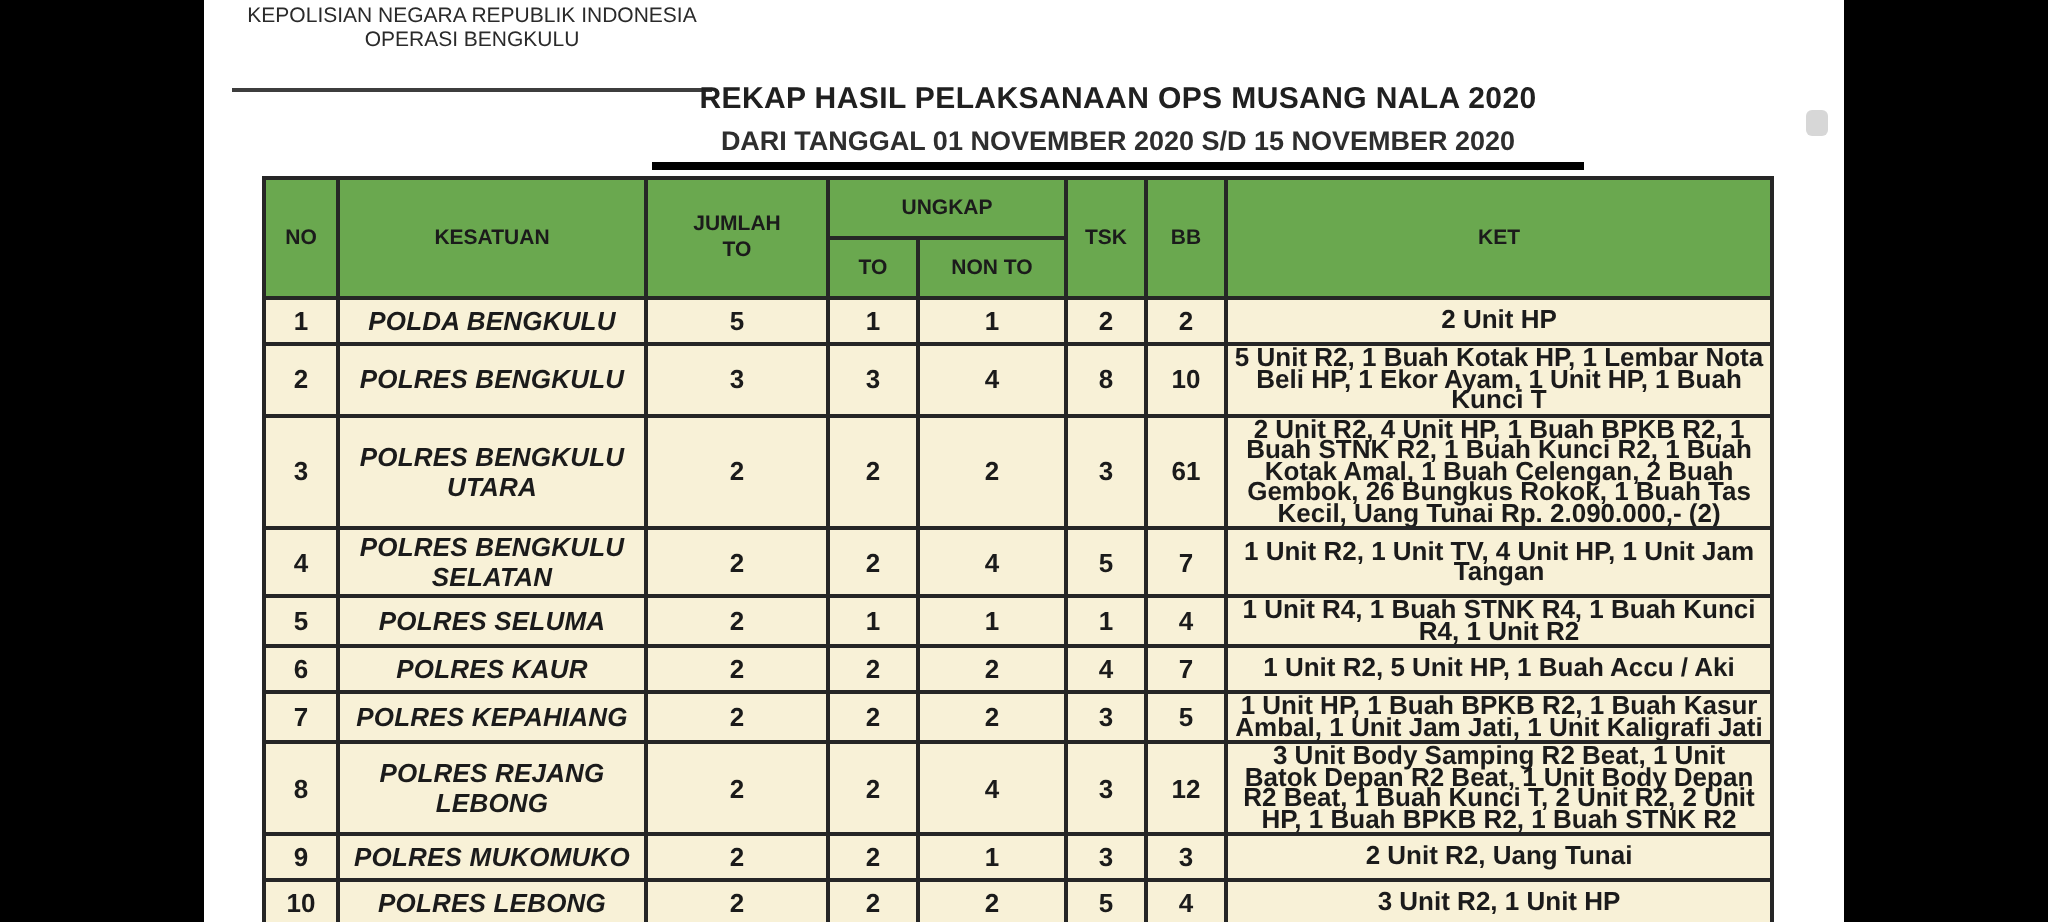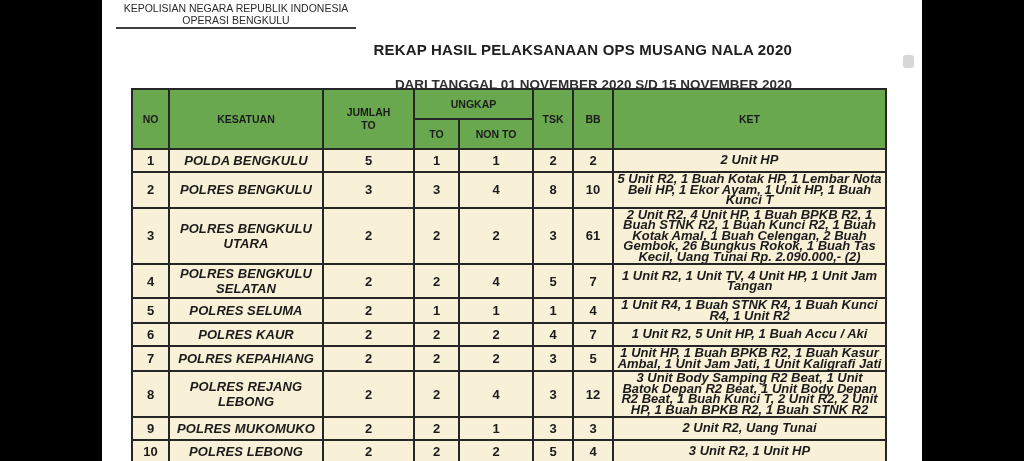--- a/index.html
+++ b/index.html
@@ -4,39 +4,39 @@
 <style>
   :root{
     --header-bg:#6aa84f; --row-bg:#f8f1d7; --border:#262626;
     --page-bg:#ffffff; --letterbox:#000000; --ink:#1b1b1b;
   }
   *{margin:0;padding:0;box-sizing:border-box;}
   html,body{width:1024px;height:461px;overflow:hidden;}
   body{background:var(--letterbox);font-family:"Liberation Sans",sans-serif;position:relative;}
   .page{position:absolute;left:102px;top:0;width:820px;height:461px;background:var(--page-bg);}
   .letterhead{position:absolute;left:14px;top:3px;width:240px;text-align:center;
-    font-size:10.5px;line-height:11.5px;color:#2a2a2a;border-bottom:2px solid #3d3d3d;padding-bottom:1px;}
-  .title-block{position:absolute;left:224px;top:41px;width:466px;text-align:right;
+    font-size:10.5px;line-height:11.5px;color:#2a2a2a;border-bottom:2px solid #3d3d3d;padding-bottom:18px;}
+  .title-block{position:absolute;left:224px;top:41px;width:466px;text-align:center;
     border-bottom:4px solid #000000;padding-bottom:3px;color:#202020;}
   .title-block .title{font-size:15px;font-weight:bold;letter-spacing:.2px;}
-  .title-block .subtitle{font-size:13.5px;font-weight:bold;color:#2e2e2e;margin-top:19px;}
+  .title-block .subtitle{font-size:13.5px;font-weight:bold;color:#2e2e2e;margin-top:5px;}
   .scroll-artifact{position:absolute;left:801px;top:55px;width:11px;height:13px;
     background:#d7d7d7;border-radius:3px;}
   table.recap{position:absolute;left:29px;top:88px;width:754px;border-collapse:collapse;
     table-layout:fixed;color:var(--ink);}
   table.recap th,table.recap td{border:2px solid var(--border);overflow:hidden;}
   table.recap th{background:var(--header-bg);font-size:10.5px;font-weight:bold;
     text-align:center;padding:2px;white-space:pre-line;line-height:13px;}
   thead tr{height:30px;}
   tbody tr,tfoot tr{height:23px;}
   table.recap td{background:var(--row-bg);text-align:center;vertical-align:middle;
     font-weight:bold;font-size:13px;padding:1px 3px;}
   td.no{font-size:11px;}
   td.kesatuan{text-align:left;font-size:10px;padding-left:6px;letter-spacing:.1px;font-style:italic;}
-  td.ket{text-align:left;font-size:9px;line-height:10.5px;padding:2px 4px;vertical-align:middle;font-style:italic;}
+  td.ket{text-align:left;font-size:9px;line-height:10.5px;padding:2px 4px;vertical-align:middle;}
 </style>
 </head>
 <body>
 
 <div class="page">
 
   <div class="letterhead">
     <div>KEPOLISIAN NEGARA REPUBLIK INDONESIA</div>
     <div>OPERASI BENGKULU</div>
   </div>

